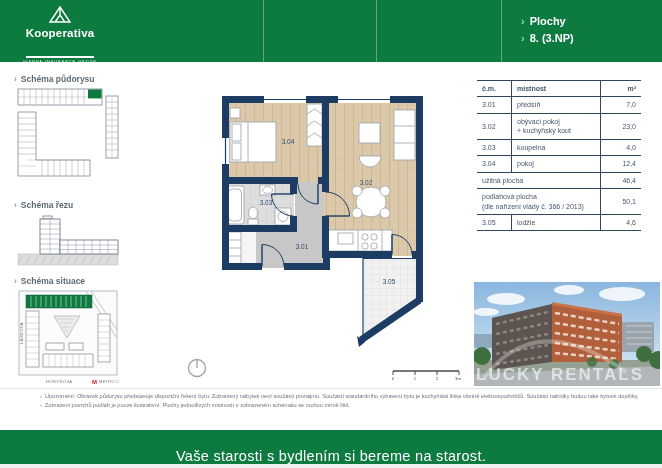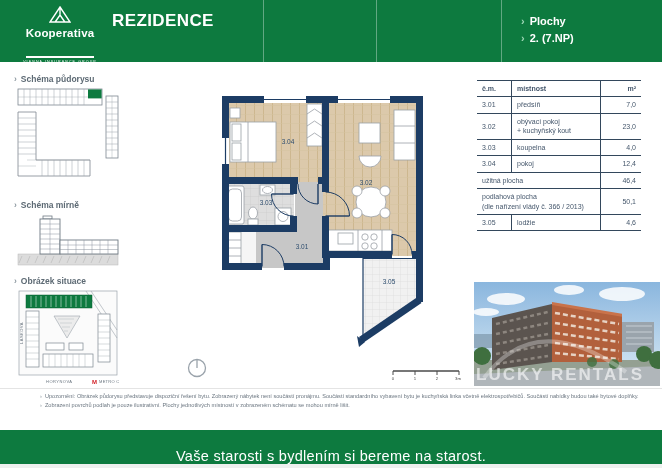--- a/index.html
+++ b/index.html
@@ -48,29 +48,28 @@
 
   <div class="header">
     <div class="logo">
       <svg class="logo-tri" width="22" height="17" viewBox="0 0 22 17">
         <path d="M11 1 L21 16 L1 16 Z M11 1 L11 9 M6.2 16 L11 9 L15.8 16" fill="none" stroke="#ffffff" stroke-width="1.4"></path>
       </svg>
       <span class="logo-brand">Kooperativa</span>
       <div class="logo-group">VIENNA INSURANCE GROUP</div>
     </div>
     <div class="h-title">
-      <div>REZIDENCE</div>
     </div>
     <div class="h-div" style="left:263px"></div>
     <div class="h-div" style="left:376px"></div>
     <div class="h-div" style="left:501px"></div>
 
     <div class="h-block" style="left:521px">
       <div><span class="chev">›</span><span>Plochy</span></div>
-      <div><span class="chev">›</span><span>2. (7.NP)</span></div>
+      <div><span class="chev">›</span><span>8. (3.NP)</span></div>
     </div>
   </div>
 
   <div class="side-head" style="top:74px">
     <span class="chev">›</span><span>Schéma půdorysu</span>
   </div>
   <svg class="side-svg" style="top:86px" width="104" height="104" viewBox="0 0 104 104">
     <g fill="#ffffff" stroke="#7d8791" stroke-width="0.8">
       <rect x="2" y="3" width="84" height="16"></rect>
       <rect x="90" y="10" width="12" height="62"></rect>
@@ -80,34 +79,34 @@
       <path d="M8,3V19 M14,3V19 M20,3V19 M26,3V19 M32,3V19 M38,3V19 M44,3V19 M50,3V19 M56,3V19 M62,3V19 M68,3V19"></path>
       <path d="M90,16H102 M90,22H102 M90,28H102 M90,34H102 M90,40H102 M90,46H102 M90,52H102 M90,58H102 M90,64H102"></path>
       <path d="M2,32H20 M2,38H20 M2,44H20 M2,50H20 M2,56H20 M2,62H20 M2,68H20"></path>
       <path d="M26,74V90 M32,74V90 M38,74V90 M44,74V90 M50,74V90 M56,74V90 M62,74V90 M68,74V90"></path>
       <path d="M2,11H86 M96,10V72 M11,74H74 M2,80H20" stroke-width="0.4"></path>
     </g>
     <rect x="72" y="3.4" width="13.6" height="9" fill="#0d7a3f"></rect>
   </svg>
 
   <div class="side-head" style="top:200px">
-    <span class="chev">›</span><span>Schéma mírně</span>
+    <span class="chev">›</span><span>Schéma řezu</span>
   </div>
   <svg class="side-svg" style="top:212px" width="104" height="56" viewBox="0 0 104 56">
     <rect x="2" y="42" width="100" height="11" fill="#dcdcdc" stroke="#b9b9b9" stroke-width="0.5"></rect>
     <path d="M6,44 l-3,7 M14,44 l-3,7 M22,44 l-3,7 M30,44 l-3,7 M38,44 l-3,7 M46,44 l-3,7 M54,44 l-3,7 M62,44 l-3,7 M70,44 l-3,7 M78,44 l-3,7 M86,44 l-3,7 M94,44 l-3,7" stroke="#b0b0b0" stroke-width="0.5"></path>
     <rect x="27" y="4" width="9" height="3" fill="#ffffff" stroke="#6f7a84" stroke-width="0.8"></rect>
     <rect x="24" y="7" width="20" height="35" fill="#ffffff" stroke="#6f7a84" stroke-width="0.9"></rect>
     <path d="M24,12H44 M24,17H44 M24,22H44 M24,27H44 M24,32H44 M24,37H44 M34,7V42" stroke="#8a939c" stroke-width="0.5"></path>
     <rect x="44" y="28" width="58" height="14" fill="#ffffff" stroke="#6f7a84" stroke-width="0.9"></rect>
     <path d="M44,33H102 M44,37.5H102 M52,28V42 M60,28V42 M68,28V42 M76,28V42 M84,28V42 M92,28V42" stroke="#8a939c" stroke-width="0.5"></path>
   </svg>
 
   <div class="side-head" style="top:276px">
-    <span class="chev">›</span><span>Obrázek situace</span>
+    <span class="chev">›</span><span>Schéma situace</span>
   </div>
   <svg class="side-svg" style="top:288px" width="104" height="100" viewBox="0 0 104 100">
     <rect x="3" y="3" width="98" height="84" fill="#fbfbfb" stroke="#9aa3ab" stroke-width="0.7"></rect>
     <path d="M70,3 L101,50 M75,3 L101,42" stroke="#9aa3ab" stroke-width="0.6"></path>
     <rect x="10" y="7" width="66" height="13" fill="#0d7a3f" stroke="#0a6133" stroke-width="0.5"></rect>
     <path d="M15,8V19 M20,8V19 M25,8V19 M30,8V19 M35,8V19 M40,8V19 M45,8V19 M50,8V19 M55,8V19 M60,8V19 M65,8V19 M70,8V19" stroke="#ffffff" stroke-width="0.5"></path>
     <g fill="#ffffff" stroke="#7d8791" stroke-width="0.7">
       <rect x="10" y="23" width="13" height="56"></rect>
       <rect x="82" y="26" width="12" height="48"></rect>
       <rect x="27" y="66" width="50" height="13"></rect>

